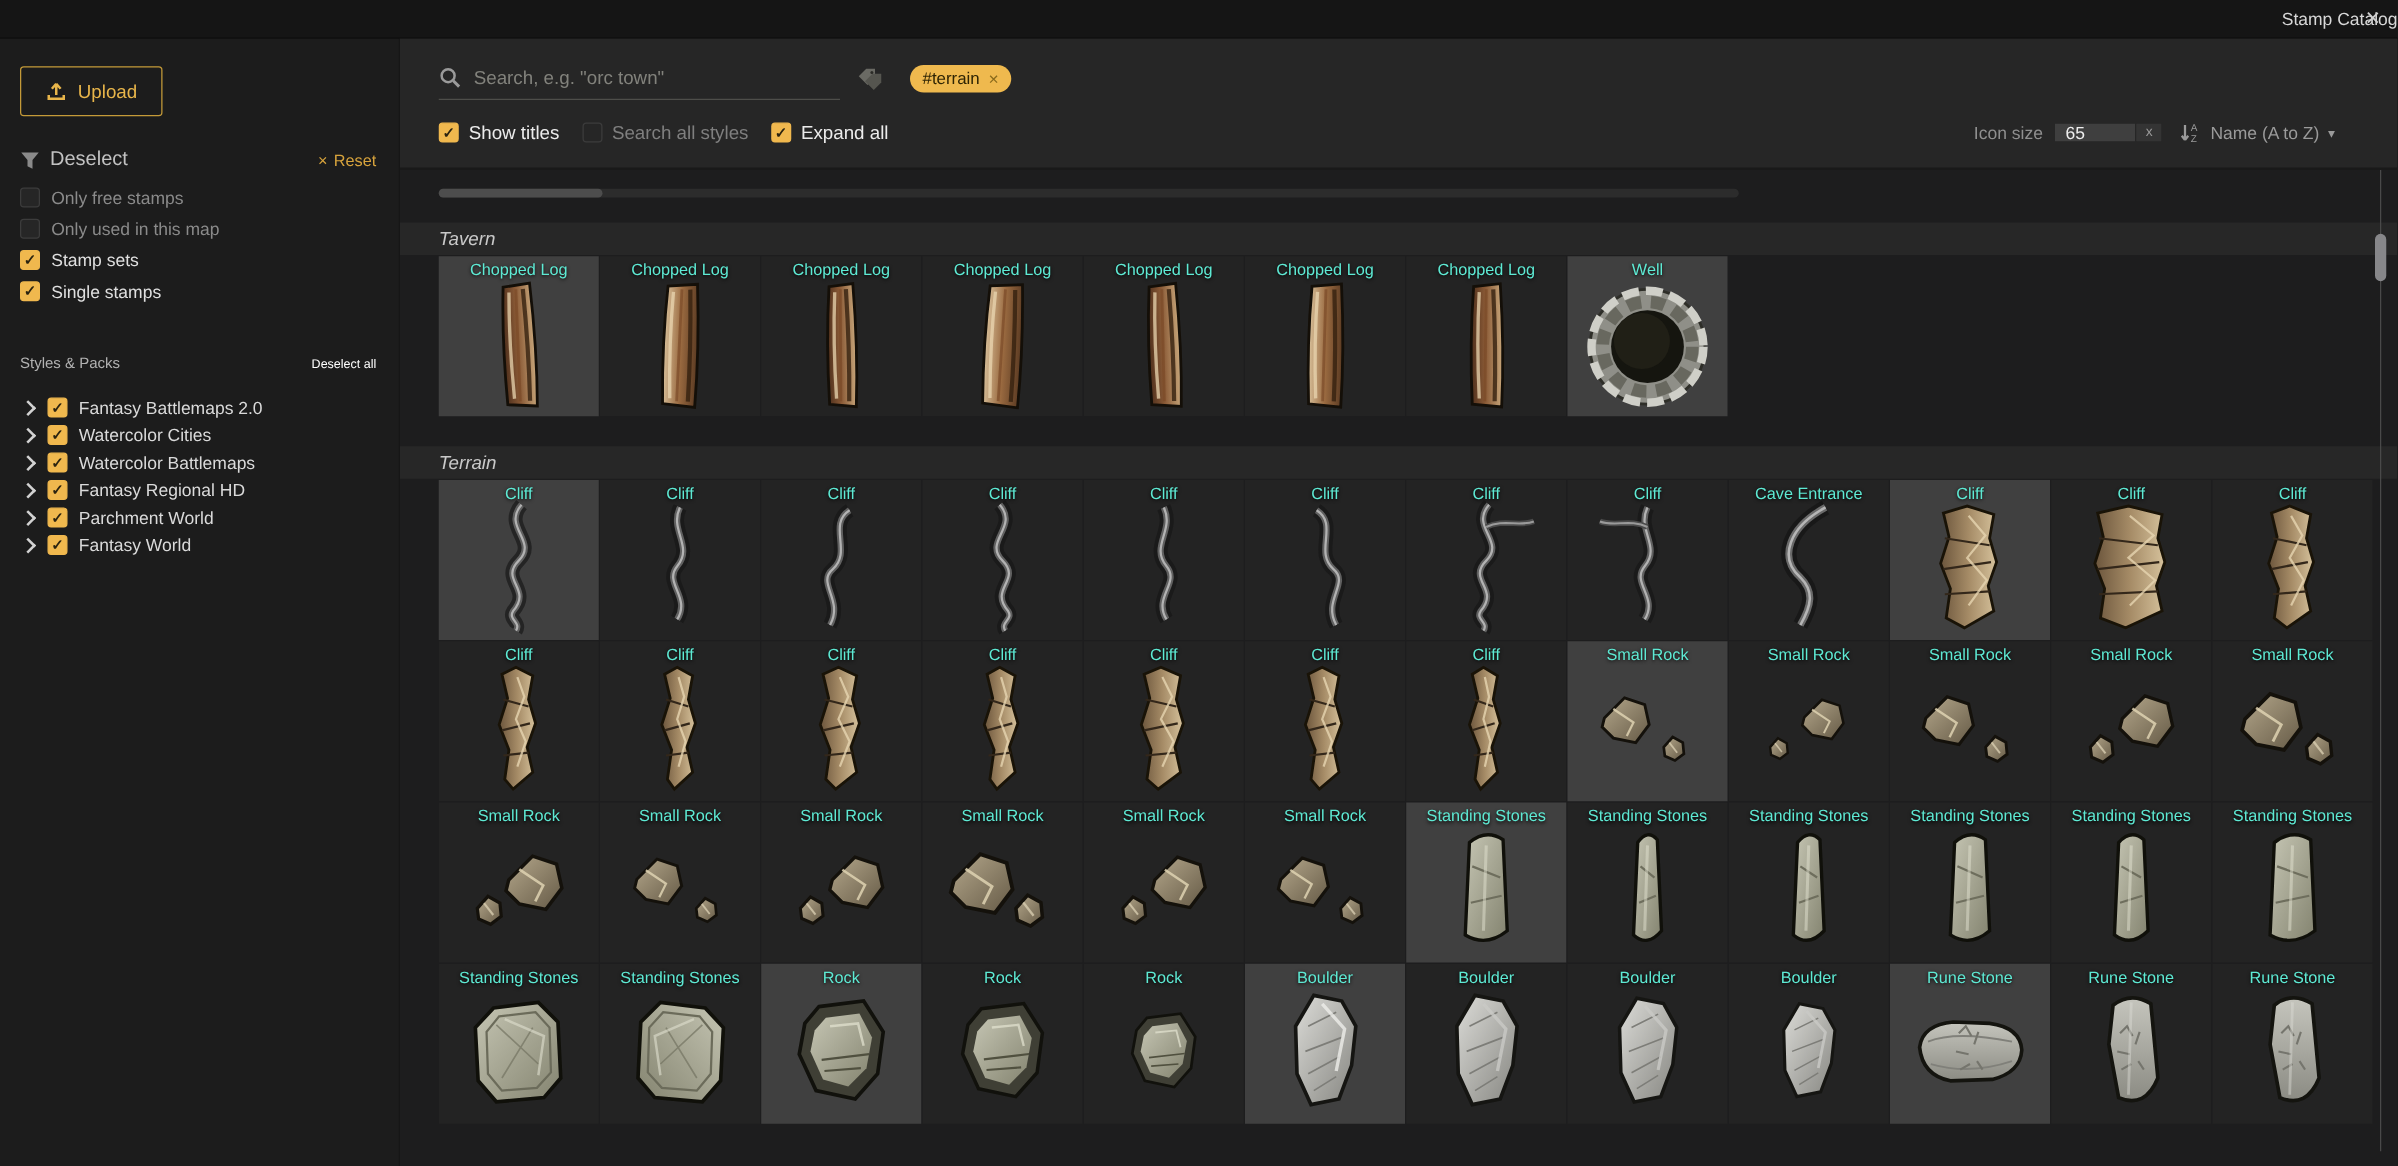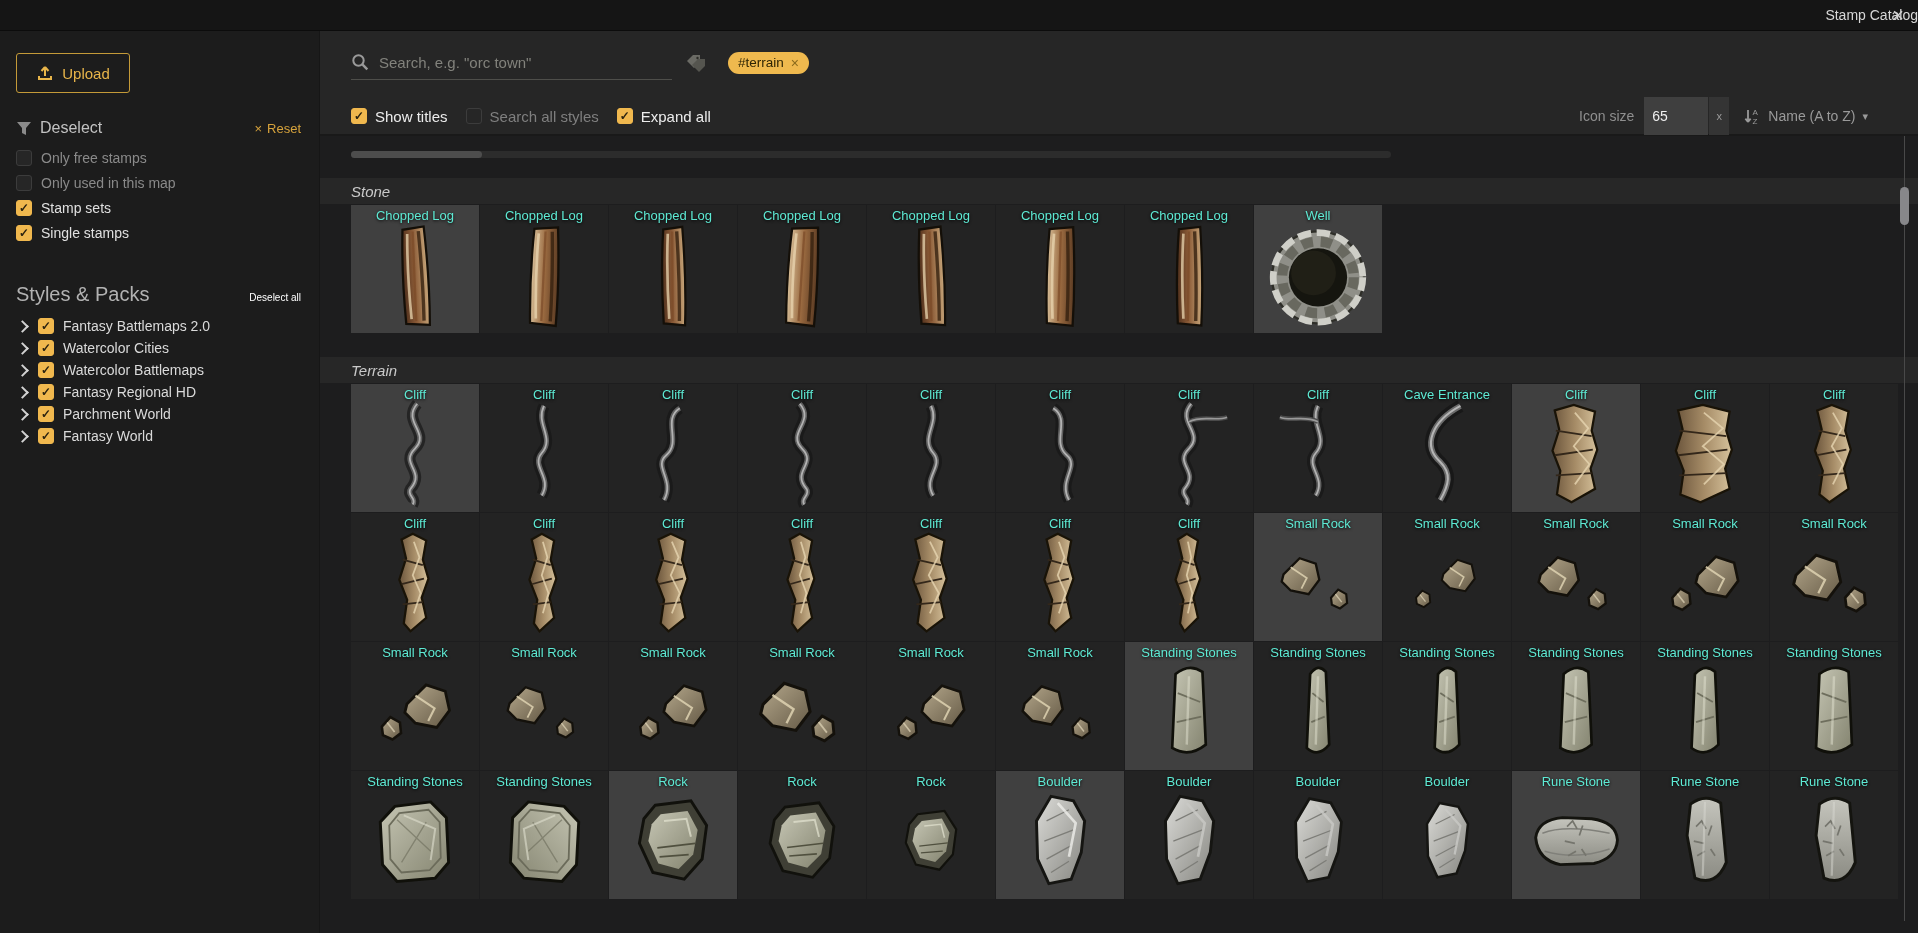--- a/index.html
+++ b/index.html
@@ -27,21 +27,21 @@
   .reset{margin-left:auto;color:#d7a33c;font-size:13px;display:flex;gap:5px;
          align-items:center;cursor:pointer}
   .filter-list{position:absolute;left:16px;top:114px;right:10px}
   .filter-item{display:flex;align-items:center;gap:9px;height:25px;font-size:14px;color:#e0e0e0}
   .filter-item.dim{color:#8a8a8a}
   .cb{width:16px;height:16px;border-radius:3px;background:#262626;border:1px solid #3c3c3c;
       box-sizing:border-box;display:flex;align-items:center;justify-content:center;flex:none;
       font-size:12px;font-weight:bold;color:transparent}
   .cb.on{background:#f0b84e;border-color:#f0b84e;color:#2b2310}
   .styles-head{position:absolute;left:16px;top:252px;right:18px;display:flex;align-items:baseline}
-  .styles-title{font-size:20px;color:#b2b2b2}
+  .styles-title{font-size:12px;color:#b2b2b2}
   .deselect{margin-left:auto;font-size:10px;color:#ffffff;cursor:pointer}
   .pack-list{position:absolute;left:18px;top:284px;right:10px}
   .pack-item{display:flex;align-items:center;gap:9px;height:22px;font-size:14px;color:#dadada}
   .chev{width:7px;height:7px;border-top:2px solid #d2d2d2;border-right:2px solid #d2d2d2;
         transform:rotate(45deg);margin-right:2px;flex:none}
 
   
   .main{flex:1;position:relative;background:#262626}
   .toolbar{position:absolute;left:0;top:0;right:0;height:103px;background:#262626;
            border-bottom:2px solid #191919;z-index:3}
@@ -54,21 +54,21 @@
   .tags-icon{margin-left:12px;display:flex}
   .chip{margin-left:20px;background:#efb94e;border-radius:11px;height:22px;display:flex;
         align-items:center;padding:0 10px;font-size:13.5px;color:#2e2404;gap:7px;cursor:pointer}
   .chip .x{color:#8a6a1c;font-size:14px}
   .options-row{position:absolute;left:31px;top:66px;right:50px;display:flex;
                align-items:center;gap:18px;font-size:15px}
   .opt{display:flex;align-items:center;gap:8px;color:#ececec;cursor:pointer}
   .opt.dim{color:#7f7f7f}
   .right-controls{margin-left:auto;display:flex;align-items:center;color:#8f8f8f;font-size:14px}
   .size-label{margin-right:10px}
-  .size-box{display:flex;height:38px}
+  .size-box{display:flex;height:14px}
   .size-box input{width:48px;background:#3f3f3f;border:none;color:#eee;font-size:14px;
                   padding:0 8px;font-family:inherit;outline:none}
   .size-clear{width:20px;background:#343434;color:#9a9a9a;display:flex;align-items:center;
               justify-content:center;font-size:11px;margin-left:1px;cursor:pointer}
   .sort{display:flex;align-items:center;gap:7px;margin-left:14px;color:#9a9a9a;cursor:pointer}
   .caret{font-size:11px}
 
   
   .content{position:absolute;left:0;top:103px;right:0;bottom:0;background:#1d1d1e;overflow:hidden}
   .hscroll{position:absolute;left:31px;top:17px;width:1040px;height:7px;background:#2c2c2c;
@@ -268,21 +268,21 @@
         </span>
       </div>
     </div>
 
     <div class="content">
       <div class="hscroll">
         <div class="hthumb"></div>
       </div>
       <div class="sections" id="sections">
           <div class="sec-head">
-            <span>Stone</span>
+            <span>Tavern</span>
           </div>
           <div class="grid">
             <div class="tile hl">
               <div class="lbl">Chopped Log</div>
               <svg class="art" viewBox="0 0 100 100">
                 <g transform="rotate(-3 50 52)">
      <path d="M41 10 Q38 50 40 94 L61 96 Q63 55 60 8 Z" fill="url(#gLog)" stroke="#140f08" stroke-width="2"></path>
      <path d="M45 14 Q43 50 45 90" stroke="#e9d6b0" stroke-width="2.4" fill="none" opacity=".75"></path>
      <path d="M55 12 Q57 55 56 92" stroke="#35200f" stroke-width="3" fill="none" opacity=".8"></path>
      <path d="M50 12 L49 92" stroke="#7a4a28" stroke-width="2" opacity=".7" fill="none"></path>

